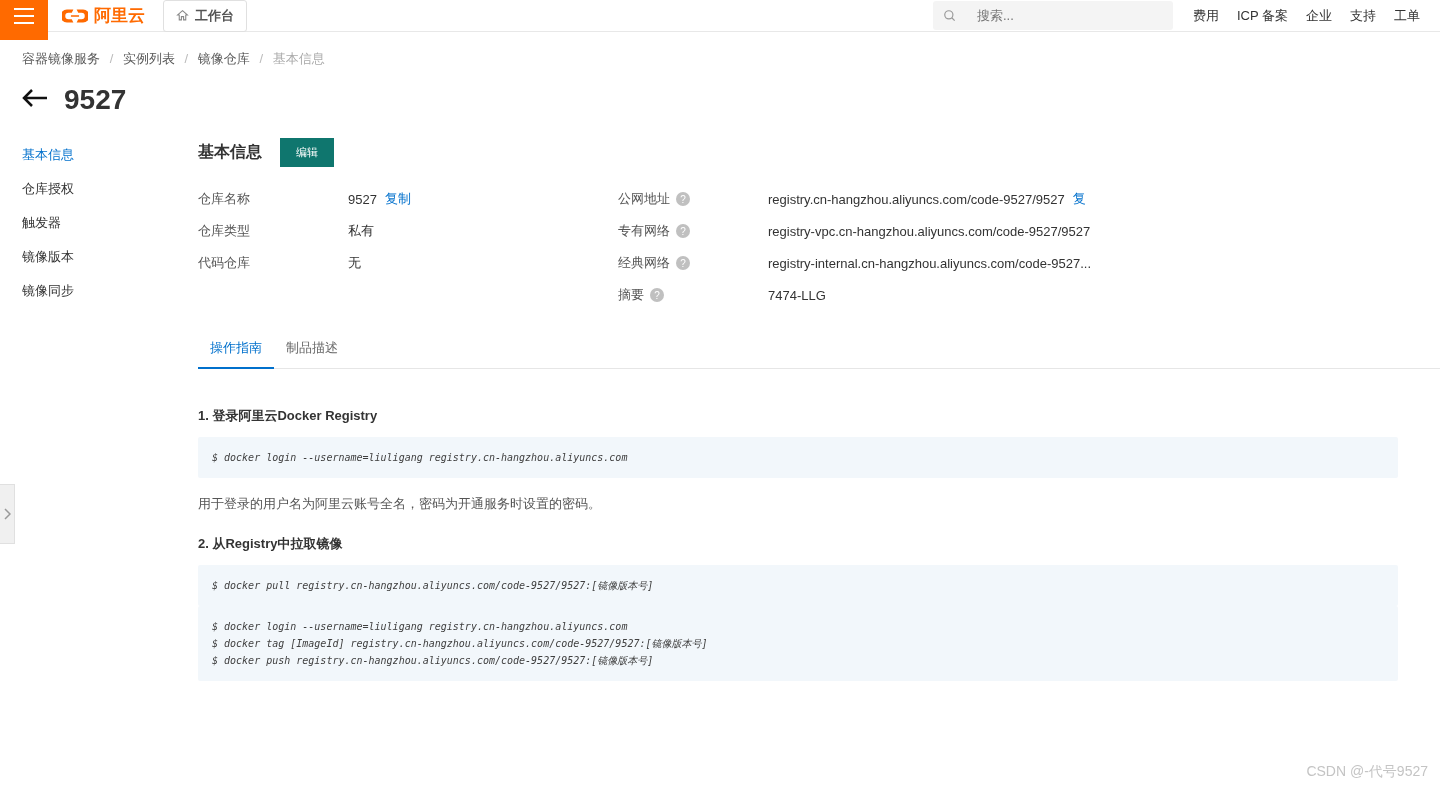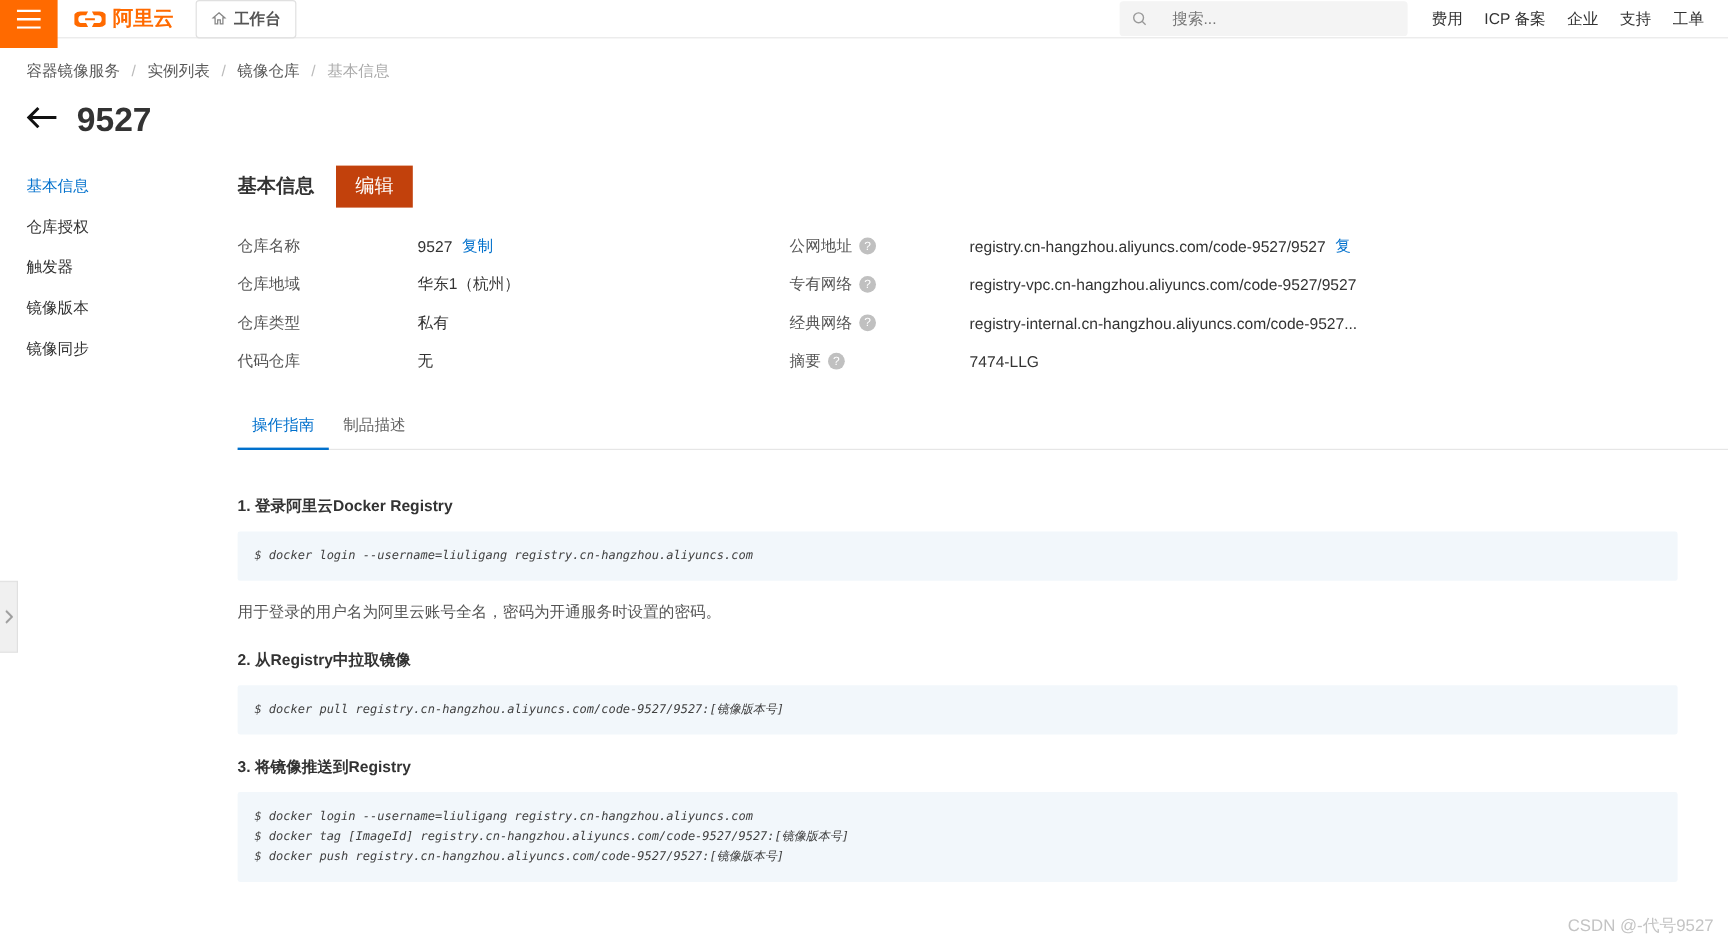--- a/index.html
+++ b/index.html
@@ -28,23 +28,23 @@
 .bk{font-size:22px;cursor:pointer;}
 
 .wrap{display:flex;}
 .side{width:178px;padding:0 22px;}
 .side a{display:block;padding:8px 0;color:#333;cursor:pointer;}
 .side a.act{color:#0070cc;font-weight:500;}
 .main{flex:1;padding:0 0 0 20px;}
 
 .sechead{display:flex;align-items:center;gap:18px;margin-bottom:16px;}
 .sechead h2{font-size:16px;font-weight:700;}
-.btn{background:#c2410c;color:#fff;border:none;padding:7px 16px;cursor:pointer;font-size:16px;}
-
-.kvblock{display:flex;gap:40px;}
+.btn{background:#0f766e;color:#fff;border:none;padding:7px 16px;cursor:pointer;font-size:11px;}
+
+.kvblock{display:flex;}
 .kvcol{min-width:420px;}
 .kvcol.right{flex:1;}
 .row{display:flex;padding:7px 0;align-items:center;}
 .klab{width:150px;color:#555;display:flex;align-items:center;gap:6px;}
 .kval{color:#333;}
 .link{color:#0070cc;cursor:pointer;margin-left:8px;}
 .help{display:inline-flex;align-items:center;justify-content:center;width:14px;height:14px;border-radius:50%;background:#c0c0c0;color:#fff;font-size:10px;cursor:pointer;}
 
 .tabs{display:flex;border-bottom:1px solid #e6e6e6;margin-top:18px;}
 .tab{padding:10px 12px;cursor:pointer;color:#666;}
@@ -132,24 +132,20 @@
     </div>
 
     <div class="kvblock">
       <div class="kvcol">
         <div class="row">
             <span class="klab">仓库名称</span>
             <span class="kval">9527</span>
             <span class="link">复制</span>
           </div>
         <div class="row">
-            <span class="klab">仓库地域</span>
-            <span class="kval">华东1（杭州）</span>
-          </div>
-        <div class="row">
             <span class="klab">仓库类型</span>
             <span class="kval">私有</span>
           </div>
         <div class="row">
             <span class="klab">代码仓库</span>
             <span class="kval">无</span>
           </div>
       </div>
       <div class="kvcol right">
         <div class="row">
@@ -190,21 +186,20 @@
     </div>
 
     <div class="guide">
       <h3>1. 登录阿里云Docker Registry</h3>
       <div class="code">$ docker login --username=liuligang registry.cn-hangzhou.aliyuncs.com</div>
       <p class="para">用于登录的用户名为阿里云账号全名，密码为开通服务时设置的密码。</p>
 
       <h3>2. 从Registry中拉取镜像</h3>
       <div class="code">$ docker pull registry.cn-hangzhou.aliyuncs.com/code-9527/9527:[镜像版本号]</div>
 
-      <h3>3. 将镜像推送到Registry</h3>
       <div class="code">$ docker login --username=liuligang registry.cn-hangzhou.aliyuncs.com
 $ docker tag [ImageId] registry.cn-hangzhou.aliyuncs.com/code-9527/9527:[镜像版本号]
 $ docker push registry.cn-hangzhou.aliyuncs.com/code-9527/9527:[镜像版本号]</div>
 
     </div>
   </div>
 </div>
 
 <div class="peek">
   <svg width="8" height="12" viewBox="0 0 8 12">

